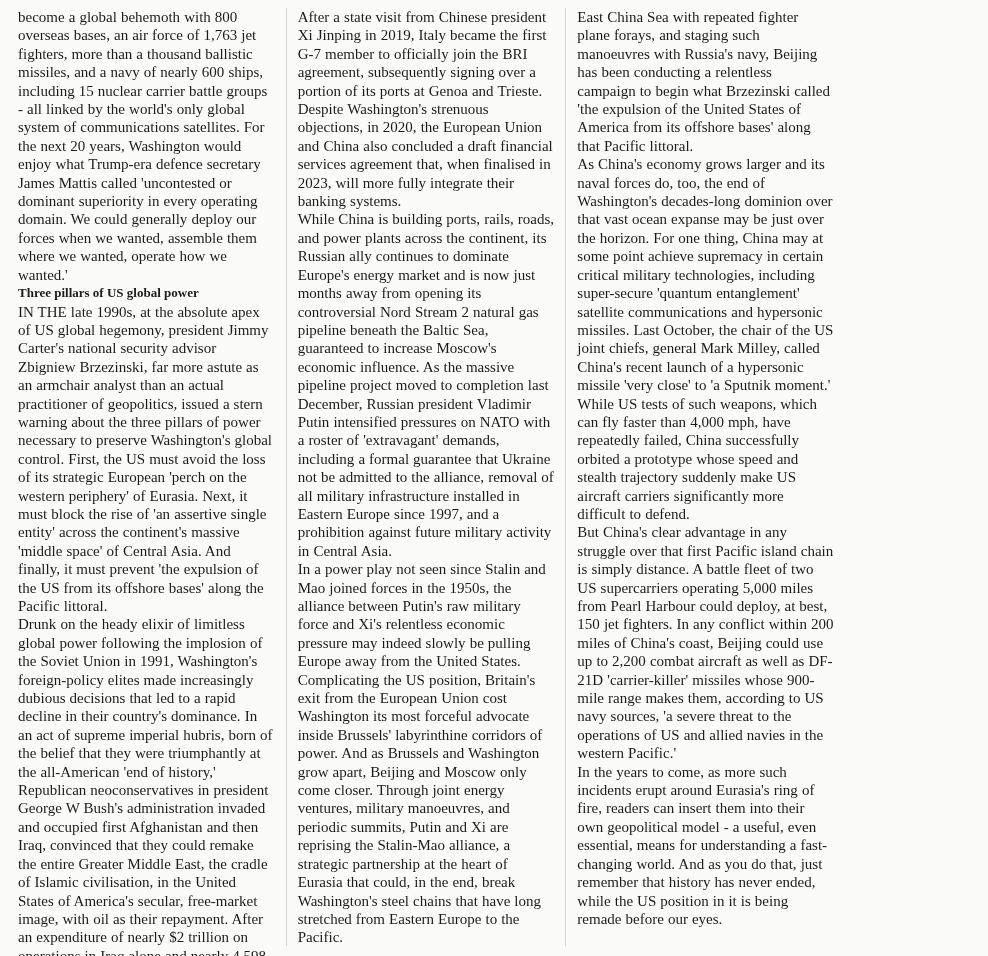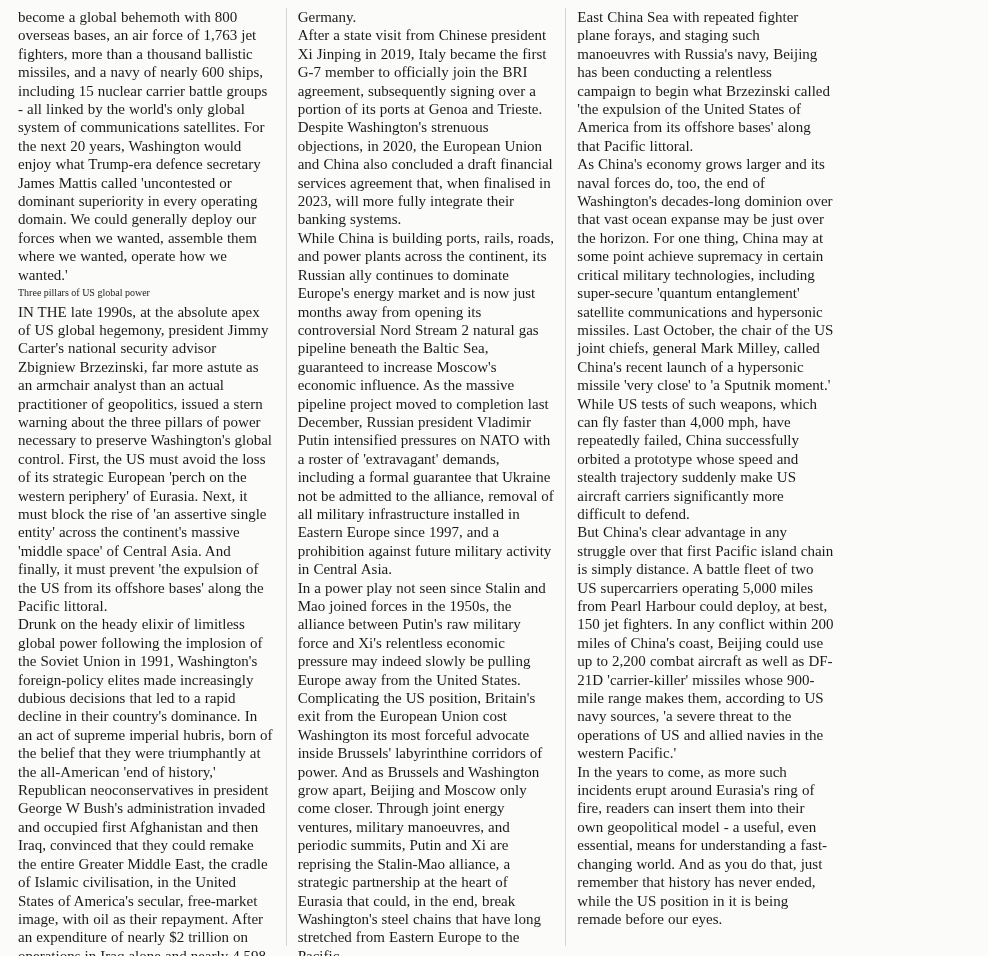--- a/index.html
+++ b/index.html
@@ -29,39 +29,38 @@
     border-left: 1px solid #d6d6d0;
     padding-left: 11px;
   }
   .column p {
     margin: 0;
     text-align: left;
     word-spacing: 0.02em;
   }
   .column h3.subhead {
     margin: 0;
-    font-size: 10px;
+    font-size: 13px;
     line-height: 18.4px;
-    font-weight: normal;
+    font-weight: bold;
   }
 </style>
 </head>
 <body>
 
 <div class="page">
 
   <div class="column">
     <p>become a global behemoth with 800 overseas bases, an air force of 1,763 jet fighters, more than a thousand ballistic missiles, and a navy of nearly 600 ships, including 15 nuclear carrier battle groups - all linked by the world's only global system of communications satellites. For the next 20 years, Washington would enjoy what Trump-era defence secretary James Mattis called 'uncontested or dominant superiority in every operating domain. We could generally deploy our forces when we wanted, assemble them where we wanted, operate how we wanted.'</p>
     <h3 class="subhead">Three pillars of US global power</h3>
     <p>IN THE late 1990s, at the absolute apex of US global hegemony, president Jimmy Carter's national security advisor Zbigniew Brzezinski, far more astute as an armchair analyst than an actual practitioner of geopolitics, issued a stern warning about the three pillars of power necessary to preserve Washington's global control. First, the US must avoid the loss of its strategic European 'perch on the western periphery' of Eurasia. Next, it must block the rise of 'an assertive single entity' across the continent's massive 'middle space' of Central Asia. And finally, it must prevent 'the expulsion of the US from its offshore bases' along the Pacific littoral.</p>
     <p>Drunk on the heady elixir of limitless global power following the implosion of the Soviet Union in 1991, Washington's foreign-policy elites made increasingly dubious decisions that led to a rapid decline in their country's dominance. In an act of supreme imperial hubris, born of the belief that they were triumphantly at the all-American 'end of history,' Republican neoconservatives in president George W Bush's administration invaded and occupied first Afghanistan and then Iraq, convinced that they could remake the entire Greater Middle East, the cradle of Islamic civilisation, in the United States of America's secular, free-market image, with oil as their repayment. After an expenditure of nearly $2 trillion on operations in Iraq alone and nearly 4,598 American military deaths, all Washington left behind was the rubble of ruined cities, more than 200,000 Iraqi dead,</p>
   </div>
 
   <div class="column">
-    <p>Germany.</p>
     <p>After a state visit from Chinese president Xi Jinping in 2019, Italy became the first G-7 member to officially join the BRI agreement, subsequently signing over a portion of its ports at Genoa and Trieste. Despite Washington's strenuous objections, in 2020, the European Union and China also concluded a draft financial services agreement that, when finalised in 2023, will more fully integrate their banking systems.</p>
     <p>While China is building ports, rails, roads, and power plants across the continent, its Russian ally continues to dominate Europe's energy market and is now just months away from opening its controversial Nord Stream 2 natural gas pipeline beneath the Baltic Sea, guaranteed to increase Moscow's economic influence. As the massive pipeline project moved to completion last December, Russian president Vladimir Putin intensified pressures on NATO with a roster of 'extravagant' demands, including a formal guarantee that Ukraine not be admitted to the alliance, removal of all military infrastructure installed in Eastern Europe since 1997, and a prohibition against future military activity in Central Asia.</p>
     <p>In a power play not seen since Stalin and Mao joined forces in the 1950s, the alliance between Putin's raw military force and Xi's relentless economic pressure may indeed slowly be pulling Europe away from the United States. Complicating the US position, Britain's exit from the European Union cost Washington its most forceful advocate inside Brussels' labyrinthine corridors of power. And as Brussels and Washington grow apart, Beijing and Moscow only come closer. Through joint energy ventures, military manoeuvres, and periodic summits, Putin and Xi are reprising the Stalin-Mao alliance, a strategic partnership at the heart of Eurasia that could, in the end, break Washington's steel chains that have long stretched from Eastern Europe to the Pacific.</p>
   </div>
 
   <div class="column">
     <p>East China Sea with repeated fighter plane forays, and staging such manoeuvres with Russia's navy, Beijing has been conducting a relentless campaign to begin what Brzezinski called 'the expulsion of the United States of America from its offshore bases' along that Pacific littoral.</p>
     <p>As China's economy grows larger and its naval forces do, too, the end of Washington's decades-long dominion over that vast ocean expanse may be just over the horizon. For one thing, China may at some point achieve supremacy in certain critical military technologies, including super-secure 'quantum entanglement' satellite communications and hypersonic missiles. Last October, the chair of the US joint chiefs, general Mark Milley, called China's recent launch of a hypersonic missile 'very close' to 'a Sputnik moment.' While US tests of such weapons, which can fly faster than 4,000 mph, have repeatedly failed, China successfully orbited a prototype whose speed and stealth trajectory suddenly make US aircraft carriers significantly more difficult to defend.</p>
     <p>But China's clear advantage in any struggle over that first Pacific island chain is simply distance. A battle fleet of two US supercarriers operating 5,000 miles from Pearl Harbour could deploy, at best, 150 jet fighters. In any conflict within 200 miles of China's coast, Beijing could use up to 2,200 combat aircraft as well as DF-21D 'carrier-killer' missiles whose 900-mile range makes them, according to US navy sources, 'a severe threat to the operations of US and allied navies in the western Pacific.'</p>
     <p>In the years to come, as more such incidents erupt around Eurasia's ring of fire, readers can insert them into their own geopolitical model - a useful, even essential, means for understanding a fast-changing world. And as you do that, just remember that history has never ended, while the US position in it is being remade before our eyes.</p>

